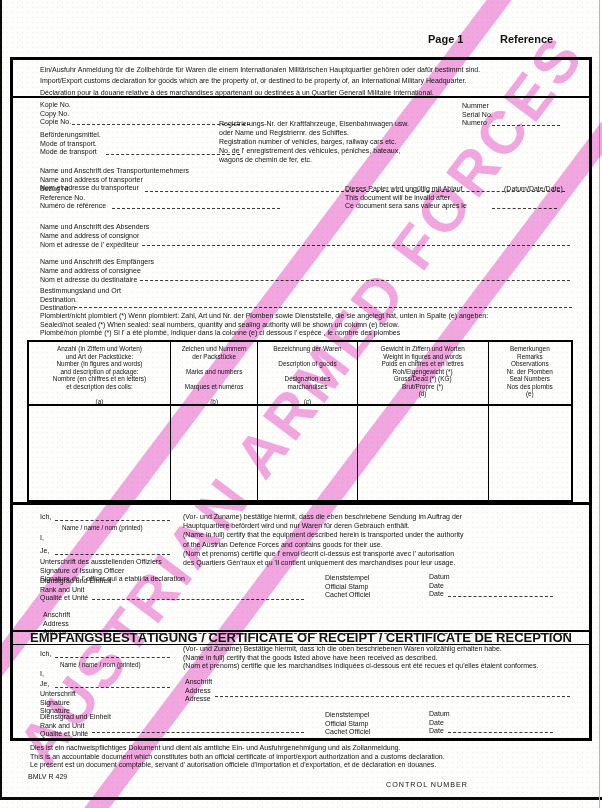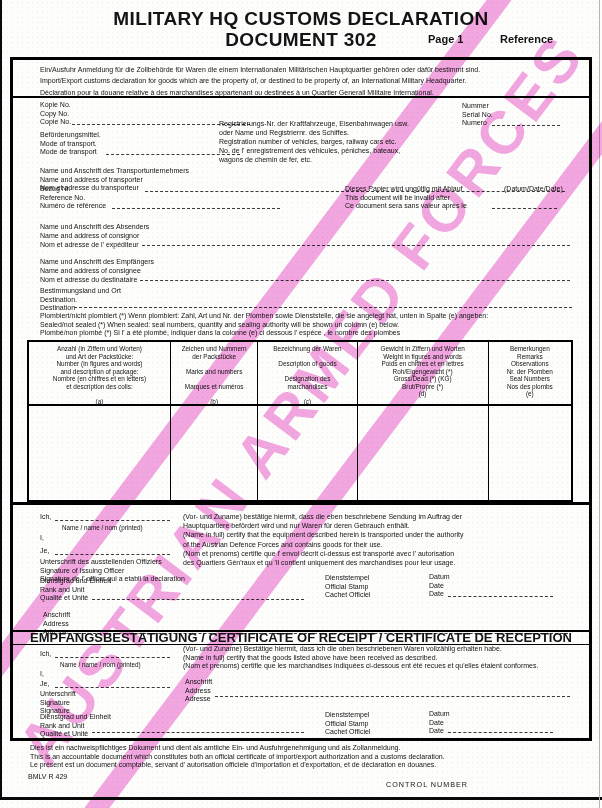--- a/index.html
+++ b/index.html
@@ -49,22 +49,20 @@
   
   .edge-left { position:absolute; left:0; top:0; width:2px; height:797px; background:#0a0a0a; z-index:8; }
   .edge-bottom { position:absolute; left:0; top:797px; width:602px; height:3px; background:#0a0a0a; z-index:8; }
   .edge-right { position:absolute; left:599px; top:0; width:1px; height:100%; background:#b5b5b5; z-index:8; }
 </style>
 </head>
 <body>
 
 <div id="page">
 
-  <div class="title" style="top:8px;">MILITARY HQ CUSTOMS DECLARATION</div>
-  <div class="title" style="top:29px;">DOCUMENT 302</div>
   <div class="pagelab" style="left:428px; top:33px;">Page 1</div>
   <div class="pagelab" style="left:500px; top:33px;">Reference</div>
 
   <div class="box" style="left:10px; top:57px; width:582px; height:684px;"></div>
 
   <div class="f" style="left:40px; top:64px; line-height:11.4px;">Ein/Ausfuhr Anmeldung für die Zollbehörde für Waren die einem Internationalen Militärischen Hauptquartier gehören oder dafür bestimmt sind.
 Import/Export customs declaration for goods which are the property of, or destined to be property of, an International Military Headquarter.
 Déclaration pour la douane relative à des marchandises appartenant ou destinées à un Quartier Generall Militaire International.</div>
   <div class="rule" style="left:13px; top:96px; width:576px; height:2px;"></div>
 

